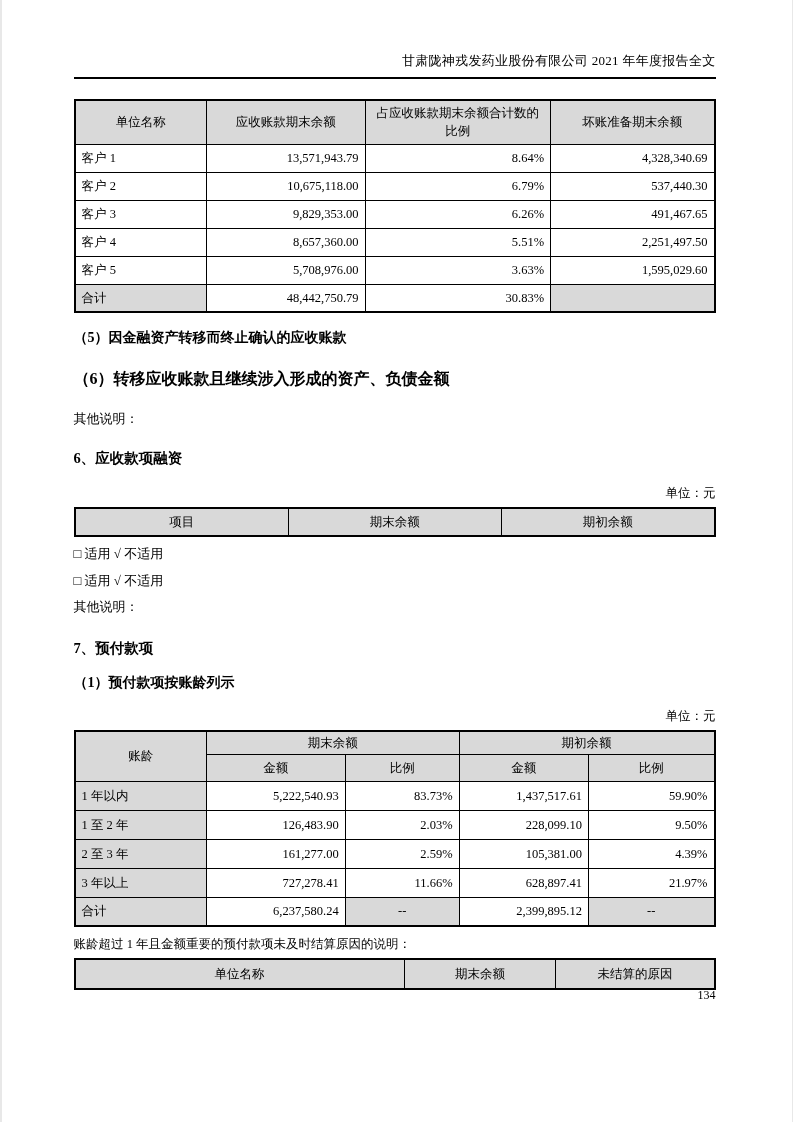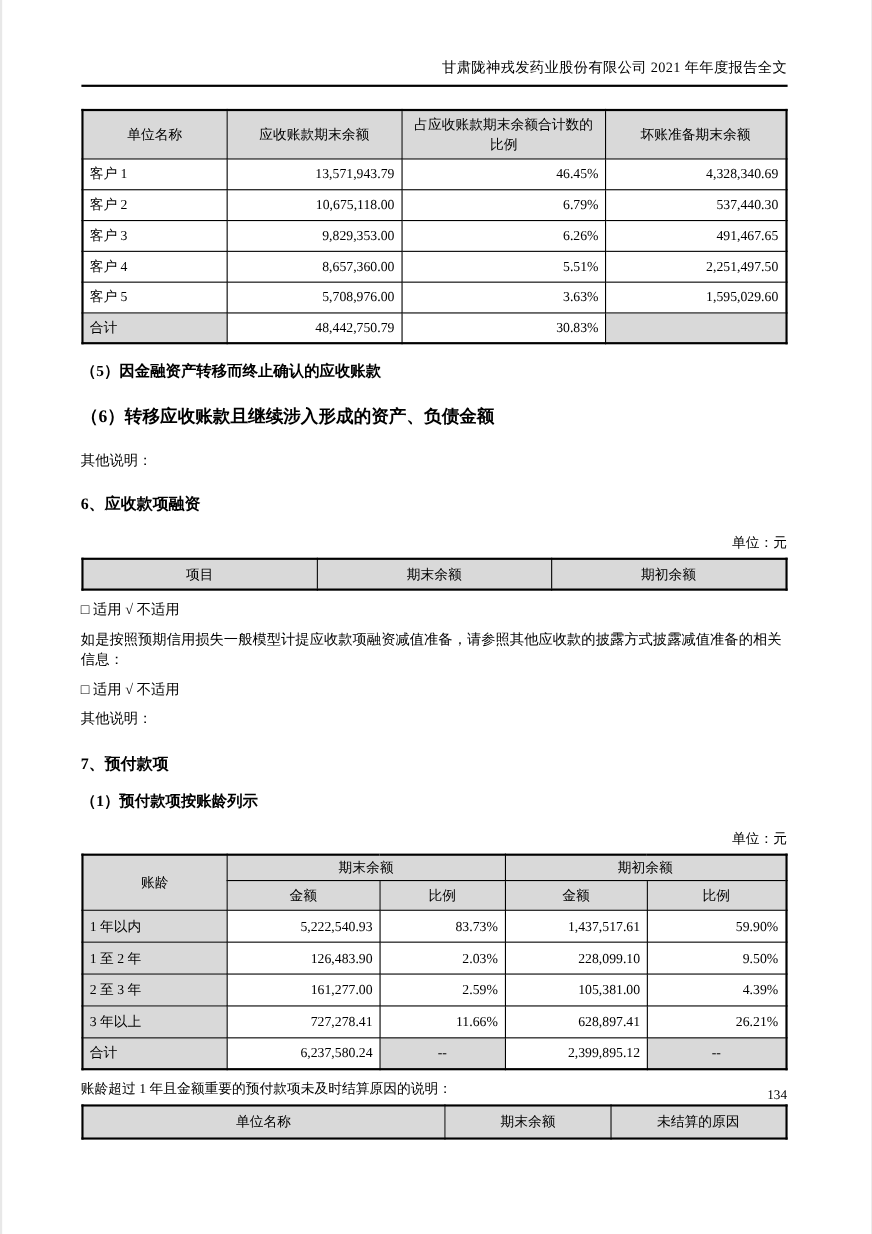--- a/index.html
+++ b/index.html
@@ -80,21 +80,21 @@
           <th>单位名称</th>
           <th>应收账款期末余额</th>
           <th>占应收账款期末余额合计数的比例</th>
           <th>坏账准备期末余额</th>
         </tr>
       </thead>
       <tbody>
         <tr>
           <td class="l">客户 1</td>
           <td class="r">13,571,943.79</td>
-          <td class="r">46.45%</td>
+          <td class="r">8.64%</td>
           <td class="r">4,328,340.69</td>
         </tr>
         <tr>
           <td class="l">客户 2</td>
           <td class="r">10,675,118.00</td>
           <td class="r">6.79%</td>
           <td class="r">537,440.30</td>
         </tr>
         <tr>
           <td class="l">客户 3</td>
@@ -139,21 +139,20 @@
       <thead>
         <tr>
           <th>项目</th>
           <th>期末余额</th>
           <th>期初余额</th>
         </tr>
       </thead>
     </table>
 
     <div class="bodyline">□ 适用 √ 不适用</div>
-    <div class="bodyline">如是按照预期信用损失一般模型计提应收款项融资减值准备，请参照其他应收款的披露方式披露减值准备的相关信息：</div>
     <div class="bodyline">□ 适用 √ 不适用</div>
     <div class="bodyline">其他说明：</div>
 
     <div class="h7">7、预付款项</div>
     <div class="h71">（1）预付款项按账龄列示</div>
     <div class="unit2">单位：元</div>
 
     <table class="t t2">
       <colgroup>
           <col style="width:20.6%">
@@ -195,21 +194,21 @@
           <td class="r">161,277.00</td>
           <td class="r">2.59%</td>
           <td class="r">105,381.00</td>
           <td class="r">4.39%</td>
         </tr>
         <tr>
           <td class="l gray">3 年以上</td>
           <td class="r">727,278.41</td>
           <td class="r">11.66%</td>
           <td class="r">628,897.41</td>
-          <td class="r">26.21%</td>
+          <td class="r">21.97%</td>
         </tr>
         <tr>
           <td class="l gray">合计</td>
           <td class="r">6,237,580.24</td>
           <td class="c gray">--</td>
           <td class="r">2,399,895.12</td>
           <td class="c gray">--</td>
         </tr>
       </tbody>
     </table>

